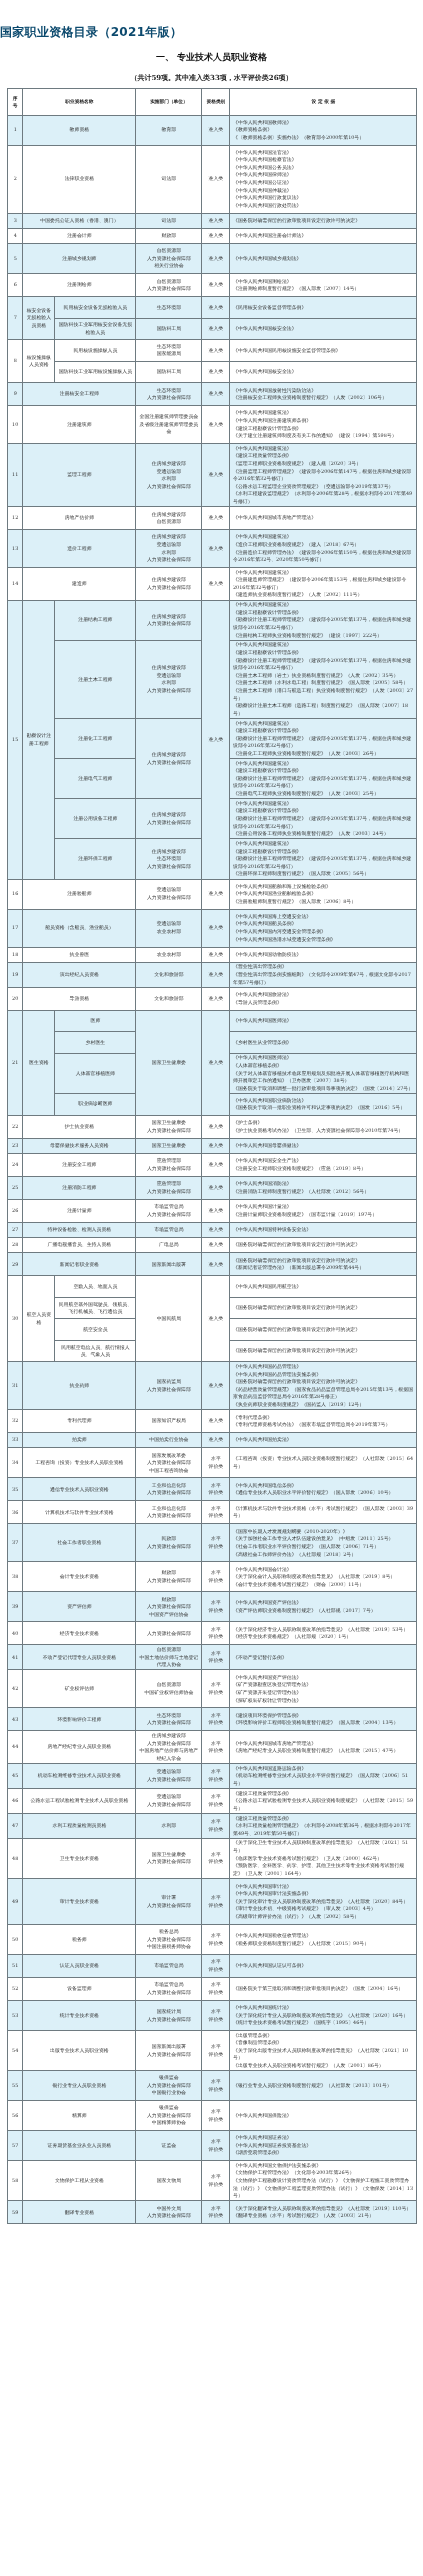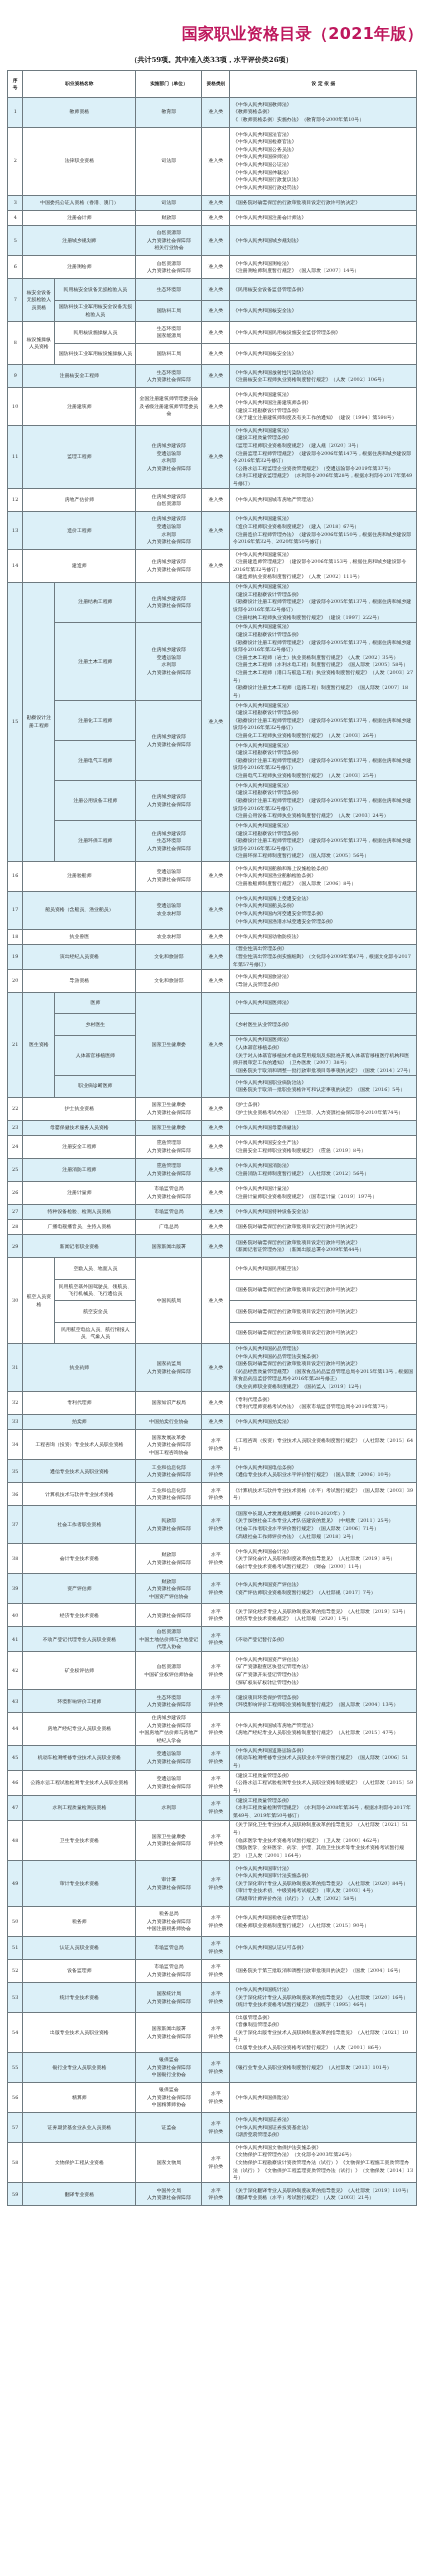--- a/index.html
+++ b/index.html
@@ -1,35 +1,36 @@
 <!DOCTYPE html>
 <html style="font-size:10.3px"><head>
 <meta charset="utf-8">
 <style>
   html, body { margin:0; padding:0; background:#ffffff; }
   body { width:423px; font-family:"DejaVu Serif","Liberation Serif",serif; color:#333; }
   .page { width:423px; padding-top:24px; padding-bottom:19px; }
-  .title { text-align:right; font-family:"DejaVu Sans","Liberation Sans",sans-serif; font-weight:bold; font-size:16px; color:#be185d; margin:0 0 10.3px 0; letter-spacing:0.3px; }
+  .title { text-align:left; font-family:"DejaVu Sans","Liberation Sans",sans-serif; font-weight:bold; font-size:12px; color:#0c4a6e; margin:0 0 10.3px 0; letter-spacing:0.3px; }
   .subtitle { text-align:center; font-family:"DejaVu Sans","Liberation Sans",sans-serif; font-weight:bold; font-size:9px; color:#111; margin:0 0 9px 0; }
   .note { text-align:center; font-size:7px; font-weight:bold; color:#222; margin:0 0 5.1px 0; }
   table.cat { border-collapse:collapse; margin-left:7px; width:409px; table-layout:fixed; font-size:4.9px; line-height:1.55; }
   table.cat td, table.cat th { border:0.6px solid #6e7a80; padding:0.6px 2.6px; vertical-align:middle; }
   table.cat th { font-family:"DejaVu Sans","Liberation Sans",sans-serif; font-weight:bold; font-size:4.7px; color:#222; text-align:center; height:24px; background:#fff; }
   td.c { text-align:center; }
   td.basis { text-align:left; padding-left:3.2px; }
   tr.hl td { background:#dcf0f8; }
   .line { display:block; }
   .col-no { width:15.4px; } .col-name1 { width:32px; } .col-name2 { width:81px; }
   .col-dept { width:66px; } .col-type { width:28px; } .col-basis { width:187px; }
 </style>
 </head>
 <body>
 
 <div class="page">
   <div class="title">国家职业资格目录（2021年版）</div>
+  <div class="subtitle">一、 专业技术人员职业资格</div>
   <div class="note">（共计59项。其中准入类33项，水平评价类26项）</div>
 
   <table class="cat">
     <colgroup>
       <col class="col-no">
         <col class="col-name1">
         <col class="col-name2">
         <col class="col-dept">
         <col class="col-type">
         <col class="col-basis">

